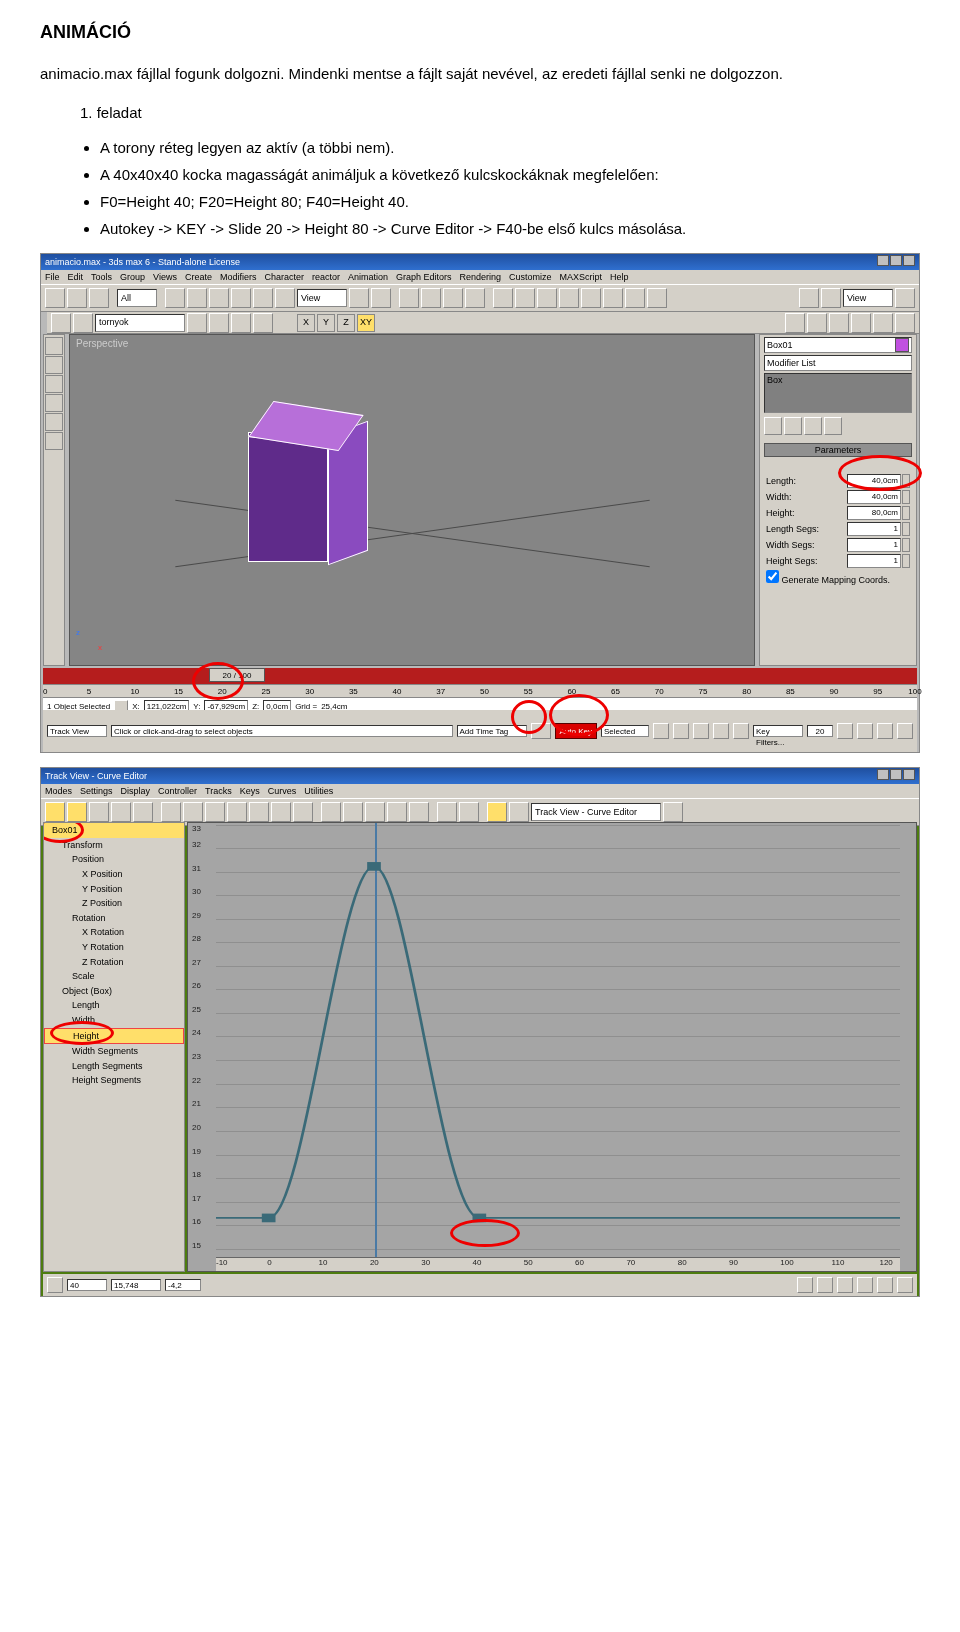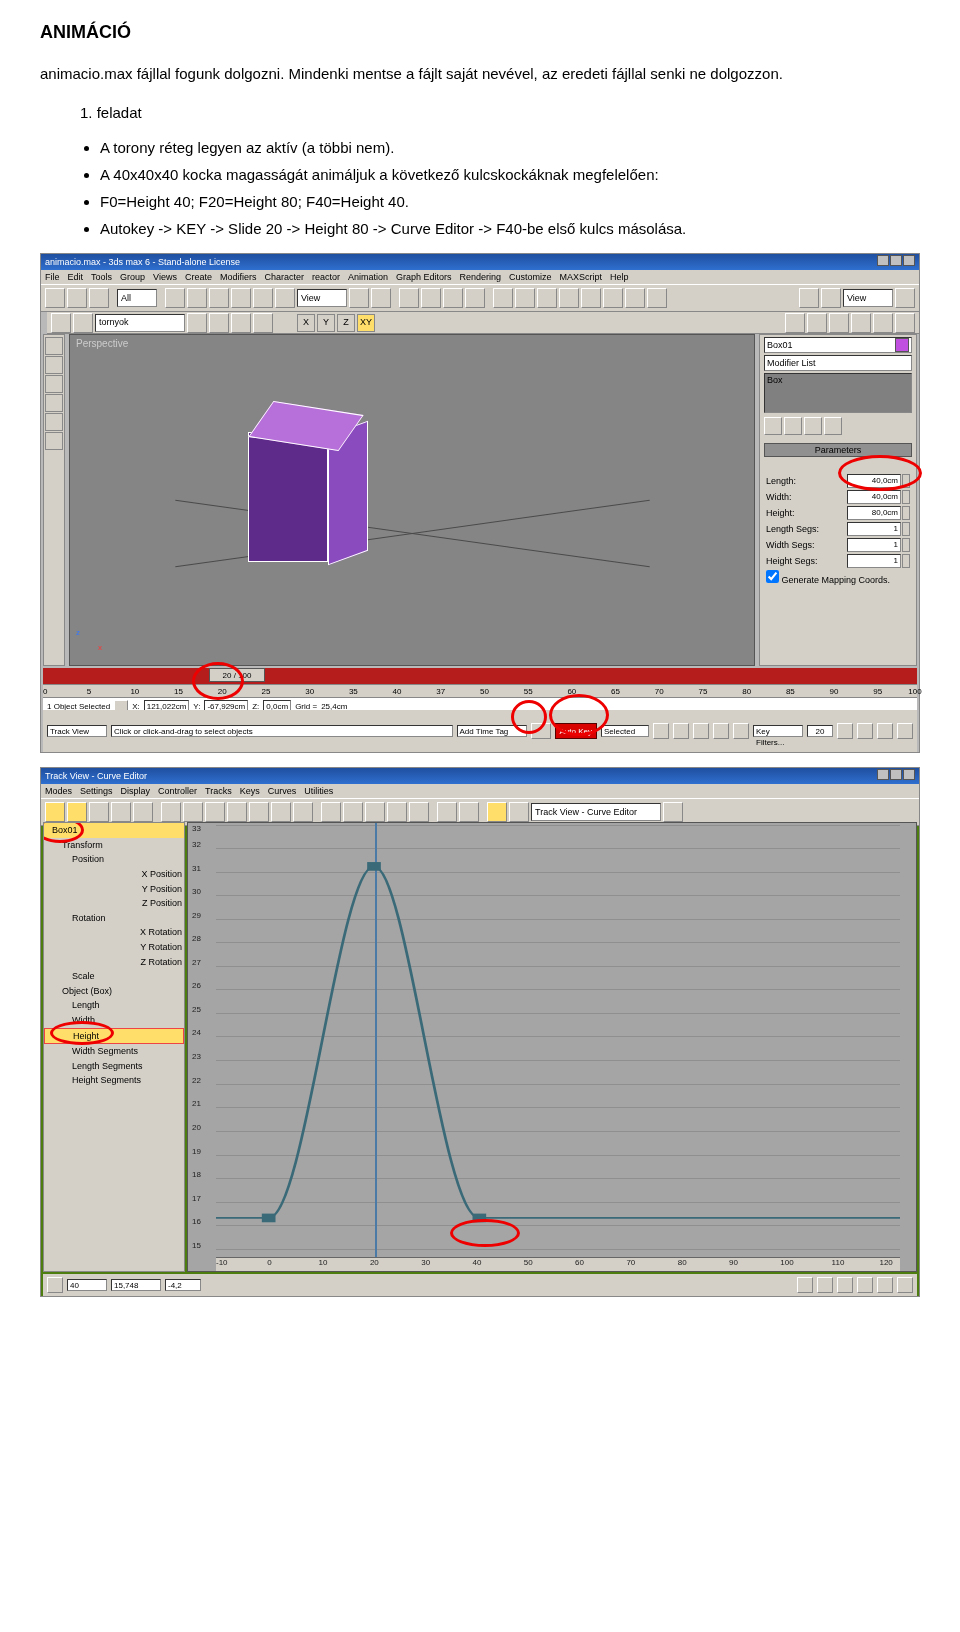--- a/index.html
+++ b/index.html
@@ -67,21 +67,21 @@
   .bottombar { position:absolute; left:2px; right:2px; bottom:0; height:42px; background:#d4d0c8; display:flex; gap:4px; align-items:center; padding:0 4px; font-size:8px;}
   .autokey { background:#d90000;color:#fff;border:1px solid #500;height:16px;padding:0 4px;display:flex;align-items:center; }
 
   
   .shot2 { height:530px; position:relative; background:#4d7c0f; }
   .tv-tree { position:absolute; top:54px; left:2px; width:142px; bottom:24px; background:#d4d0c8; border:1px solid #888; font-size:9px; overflow:hidden; }
   .tree-item { padding:1px 2px 1px 8px; white-space:nowrap; }
   .tree-item.sel { background:#ffdf6a; border:1px solid #ef4444; }
   .tree-indent1 { padding-left:18px; }
   .tree-indent2 { padding-left:28px; }
-  .tree-indent3 { padding-left:38px;text-align:right; }
+  .tree-indent3 { padding-left:38px; }
   .curve-area { position:absolute; top:54px; left:146px; right:2px; bottom:24px; background:#a5a5a5; border:1px solid #555; }
   .grid-h { position:absolute; left:28px; right:16px; height:1px; background:#8f8f8f; }
   .ylabel { position:absolute; left:4px; font-size:8px; color:#222; }
   .xlabel { position:absolute; bottom:3px; font-size:8px; color:#222; }
   .timeline-ruler { position:absolute; left:28px; right:16px; bottom:0; height:14px; background:#d4d0c8; border-top:1px solid #666; }
   .curvepath { position:absolute; top:0; left:28px; right:16px; bottom:14px; }
   .curvepath svg { width:100%; height:100%; }
   .keymark { stroke:#3a6a78; fill:#fff; }
   .tv-status { position:absolute; left:2px; right:2px; bottom:0; height:22px; background:#d4d0c8; display:flex;gap:4px;align-items:center;padding:0 4px;font-size:8px; }
   .cursor-v { position:absolute; top:0; bottom:14px; width:2px; background:#4a7aa5; }

